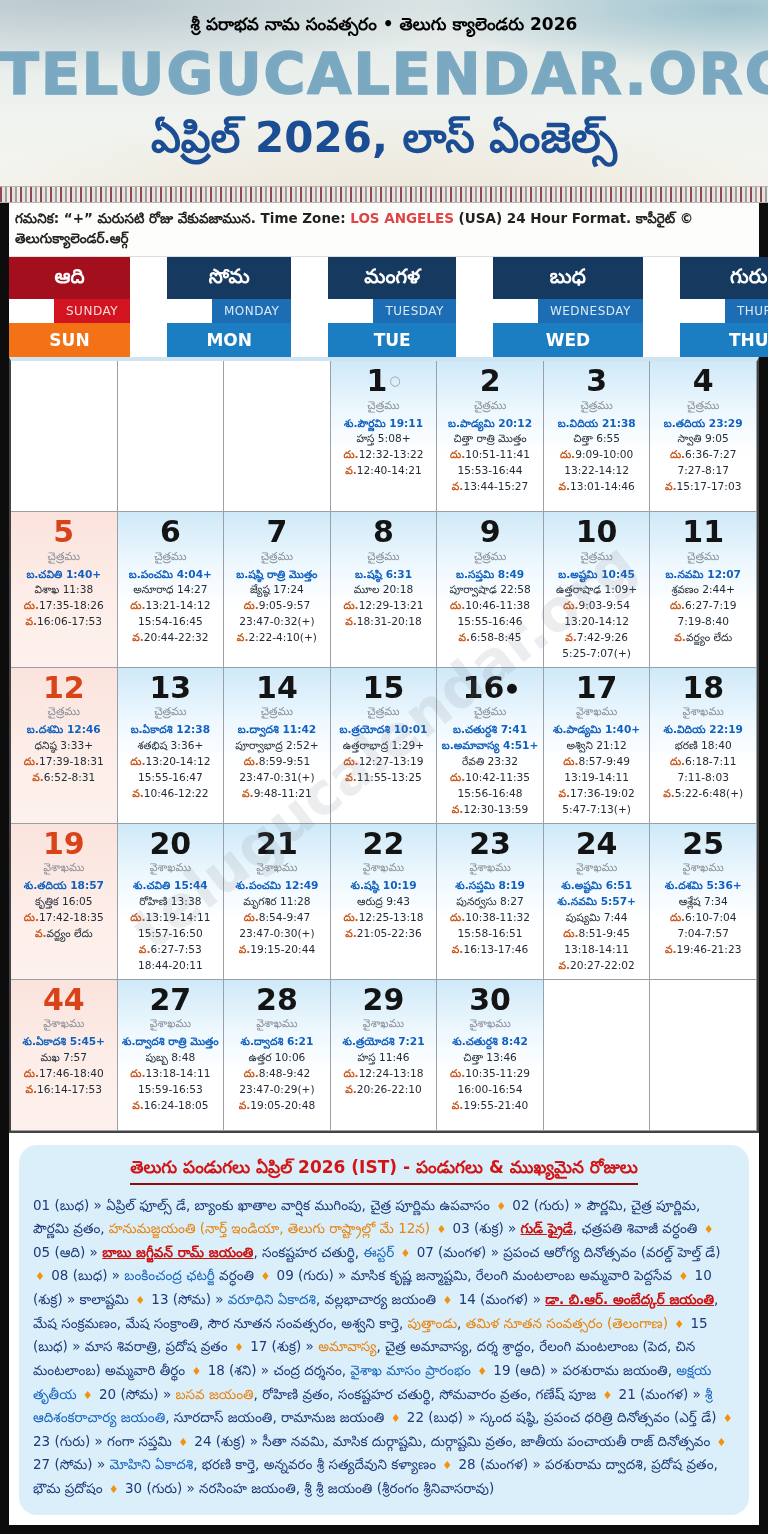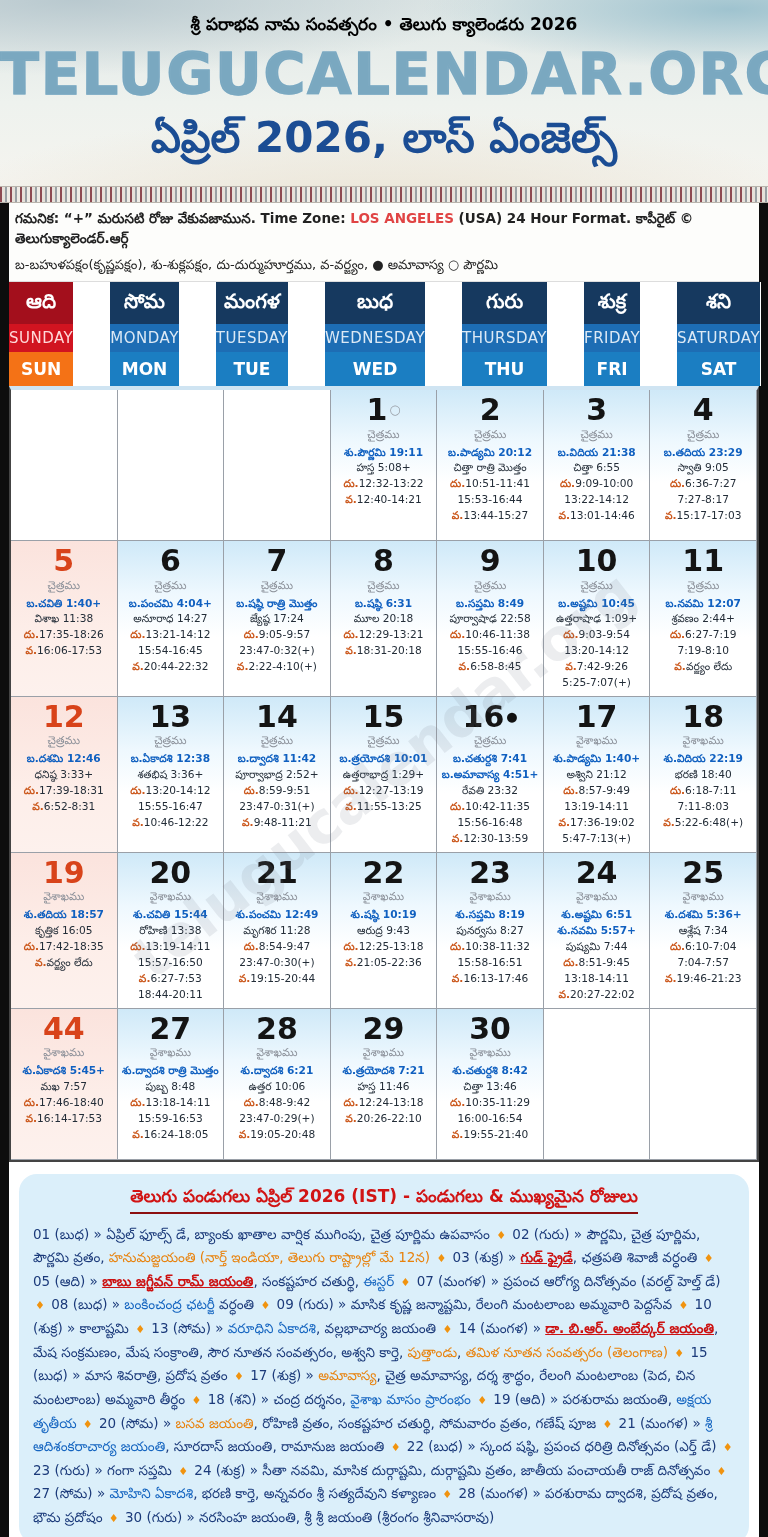--- a/index.html
+++ b/index.html
@@ -25,21 +25,21 @@
   
   .frame{border-left:9px solid #0d0d0d;border-right:9px solid #0d0d0d;border-bottom:9px solid #0d0d0d;background:#fff;position:relative;}
   .notes{background:#fdfdfb;border-bottom:1px solid #ddd;padding:7px 6px 6px;}
   .note1{font-size:13.5px;font-weight:bold;color:#222;}
   .note2{margin-top:7px;font-size:13px;color:#222;}
 
   
   .wk{display:grid;grid-template-columns:repeat(7,1fr);gap:36px;}
   .wk .col{text-align:center;border-right:1px solid #fff;}
   .wk .tel{background:#16395f;color:#fff;font-size:20px;font-weight:bold;padding:7px 0 6px;}
-  .wk .eng{background:#1d6db4;color:#dce9f5;font-size:15px;letter-spacing:.5px;padding:5px 0;}
+  .wk .eng{background:#1d6db4;color:#dce9f5;font-size:12px;letter-spacing:.5px;padding:5px 12px;margin-left:45px;}
   .wk .abb{background:#1b7ec2;color:#fff;font-size:17px;font-weight:800;padding:7px 0;}
   .wk .col.sun .tel{background:#a30f1c;}
   .wk .col.sun .eng{background:#d11420;color:#ffd9d9;}
   .wk .col.sun .abb{background:#f47216;}
 
   
   .grid{display:grid;grid-template-columns:repeat(7,1fr);border:2px solid #444;border-top:4px solid #cfe4f2;position:relative;}
   .cell{border-right:1px solid #9aa0a8;border-bottom:1px solid #9aa0a8;min-height:141px;padding:4px 1px 5px;text-align:center;
     background:linear-gradient(180deg,#cfe9f8 0%,#eef8fe 34%,#ffffff 62%);}
   .cell.empty{background:#fff;}
@@ -73,21 +73,20 @@
     <div class="site-title">TELUGUCALENDAR.ORG</div>
     <div class="month-title">ఏప్రిల్ 2026, లాస్ ఏంజెల్స్</div>
   </div>
 
   <div class="lace"></div>
 
   <div class="frame">
 
     <div class="notes">
       <div class="note1"><span class="s-dark">గమనిక: “+” మరుసటి రోజు వేకువజామున. Time Zone: </span><span class="s-red">LOS ANGELES</span><span class="s-dark"> (USA) 24 Hour Format. కాపీరైట్ © తెలుగుక్యాలెండర్.ఆర్గ్</span></div>
-      <div class="note2">బ-బహుళపక్షం(కృష్ణపక్షం), శు-శుక్లపక్షం, దు-దుర్ముహూర్తము, వ-వర్జ్యం, ● అమావాస్య ○ పౌర్ణమి</div>
     </div>
 
     <div class="wk" id="weekdays">
         <div class="col sun">
           <div class="tel">ఆది</div>
           <div class="eng">SUNDAY</div>
           <div class="abb">SUN</div>
         </div>
         <div class="col">
           <div class="tel">సోమ</div>
@@ -213,21 +212,21 @@
           <div class="ln">13:20-14:12</div>
           <div class="ln"><span class="pfx">వ.</span>7:42-9:26</div>
           <div class="ln">5:25-7:07(+)</div>
         </div>
         <div class="cell">
           <div class="daynum">11</div>
           <div class="masam">చైత్రము</div>
           <div class="ln ln-t">బ.నవమి 12:07</div>
           <div class="ln">శ్రవణం 2:44+</div>
           <div class="ln"><span class="pfx">దు.</span>6:27-7:19</div>
-          <div class="ln">7:19-8:10</div>
+          <div class="ln">7:19-8:40</div>
           <div class="ln"><span class="pfx">వ.</span>వర్జ్యం లేదు</div>
         </div>
         <div class="cell sun">
           <div class="daynum">12</div>
           <div class="masam">చైత్రము</div>
           <div class="ln ln-t">బ.దశమి 12:46</div>
           <div class="ln">ధనిష్ఠ 3:33+</div>
           <div class="ln"><span class="pfx">దు.</span>17:39-18:31</div>
           <div class="ln"><span class="pfx">వ.</span>6:52-8:31</div>
         </div>

